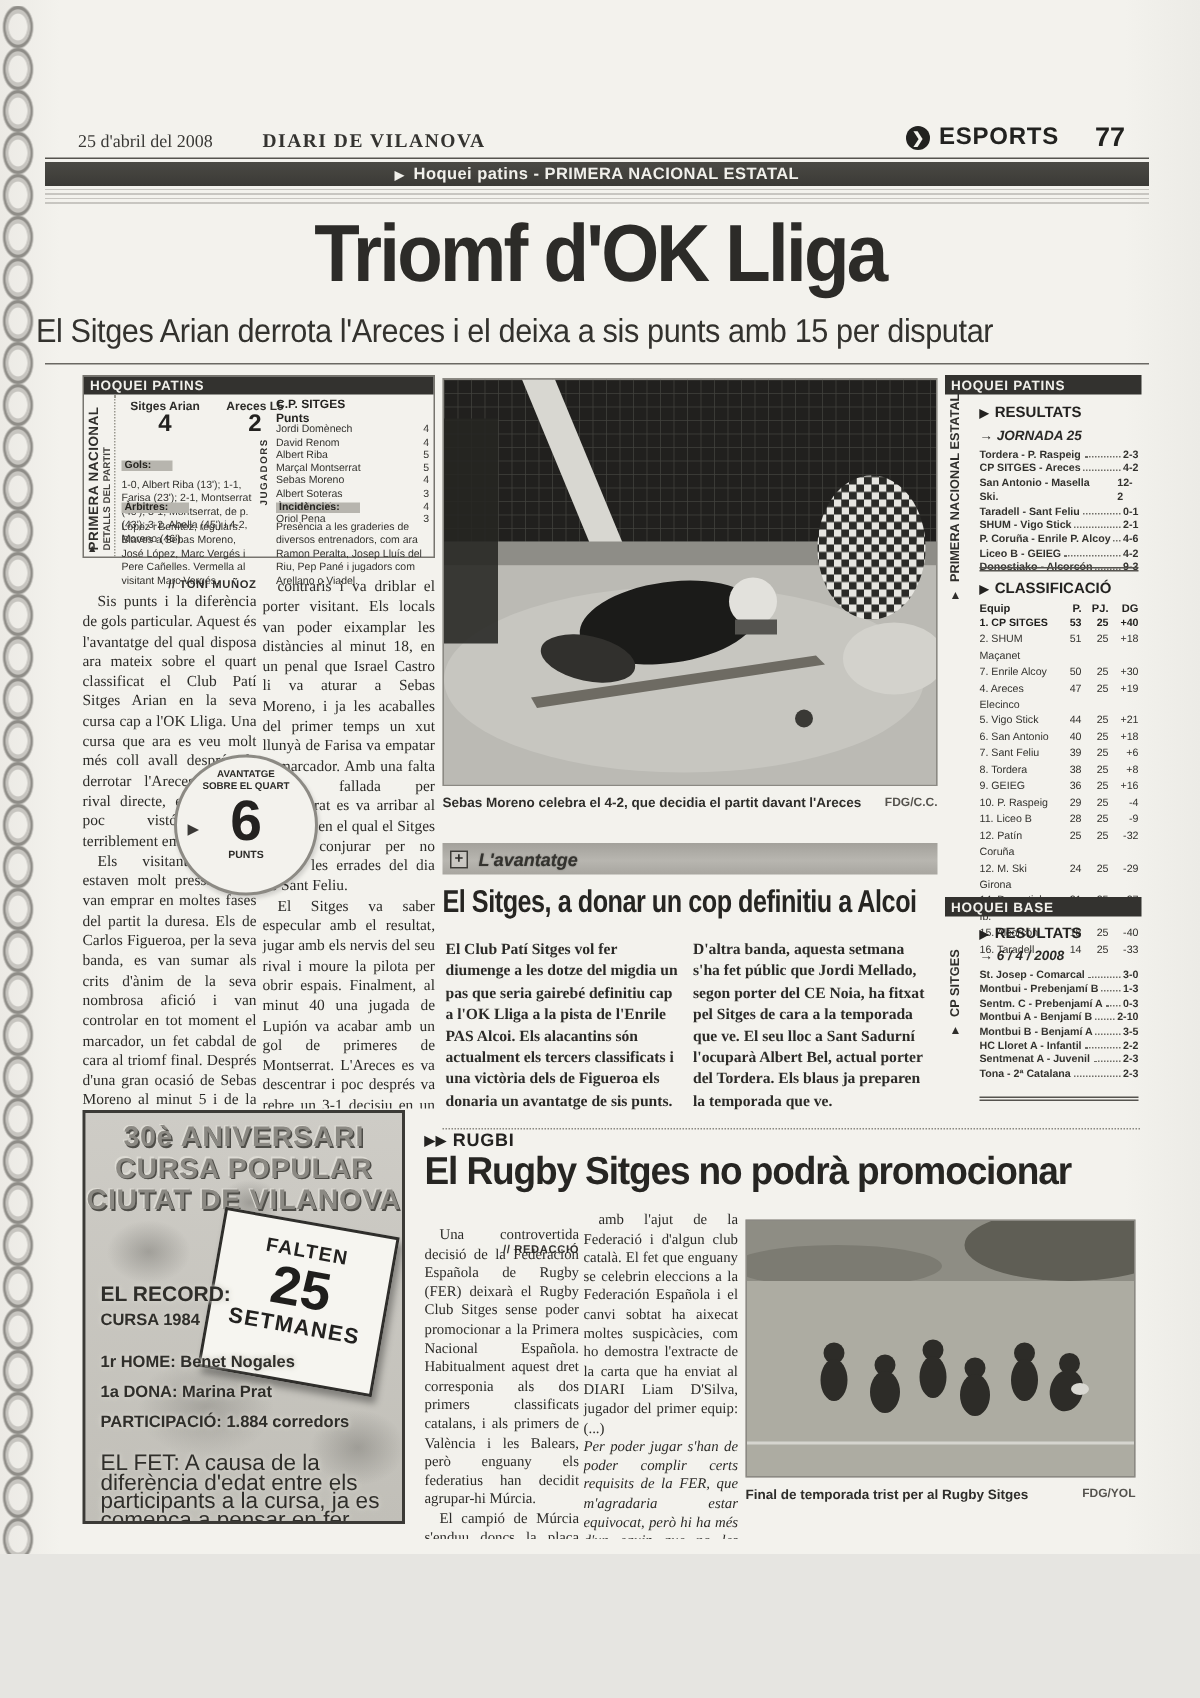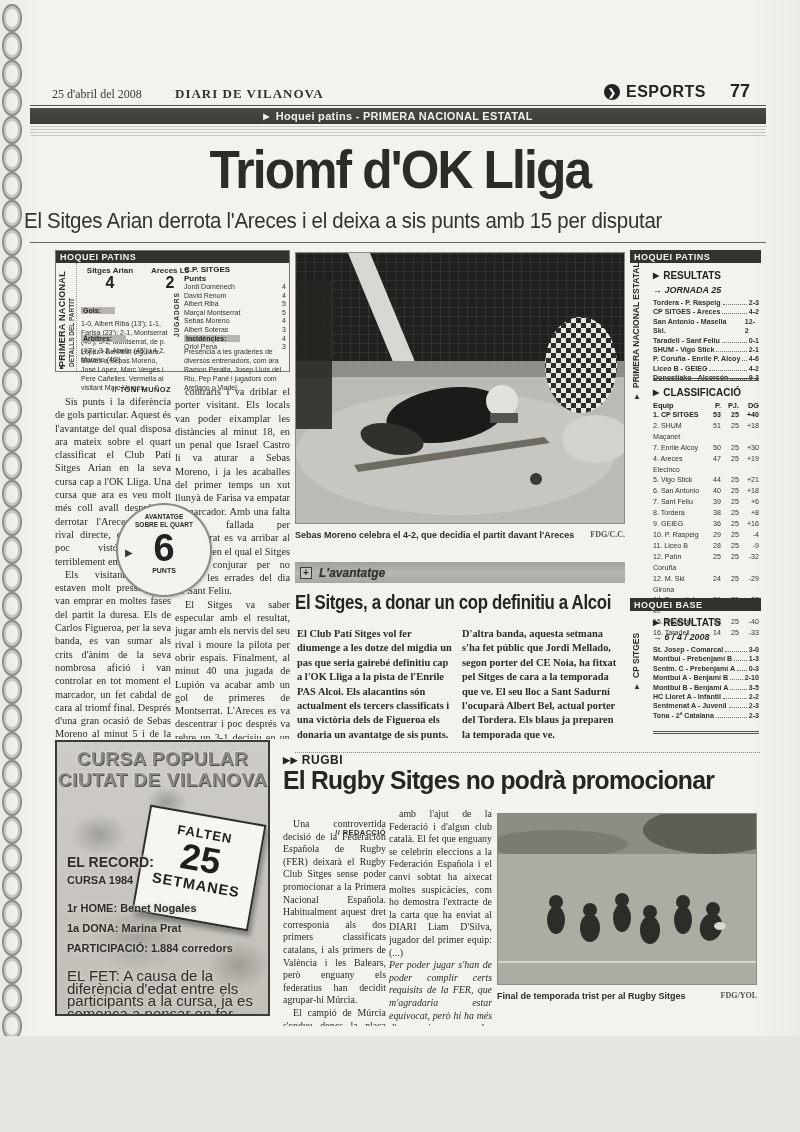--- a/index.html
+++ b/index.html
@@ -76,21 +76,21 @@
   .inset-small { font-size:6.5px; font-weight:800; line-height:8px; color:#2c2b28; }
   .inset-num { font-size:38px; font-weight:800; line-height:38px; color:#232220; }
   .inset-unit { font-size:7px; font-weight:800; color:#2c2b28; }
   .inset-arrow { position:absolute; left:7px; top:42px; font-size:10px; color:#3a3936; }
 
   
   .photo-main { left:295px; top:252px; width:330px; height:272px; border:1px solid #8b8983; background:#c4c3be; }
   .caption-row { display:flex; justify-content:space-between; align-items:flex-start; }
   .cap-main { left:295px; top:530px; width:330px; }
   .cap-text { font-size:9px; font-weight:700; color:#2e2d2a; }
-  .cap-credit { font-size:8px; font-weight:700; color:#55534e;font-family:Liberation Serif, serif; }
+  .cap-credit { font-size:8px; font-weight:700; color:#55534e; }
 
   
   .strip { left:295px; top:562px; width:330px; height:21px; background:linear-gradient(180deg,#a3a19b,#b8b6b0 55%,#a8a6a0); display:flex; align-items:center; gap:7px; padding-left:5px; }
   .plusbox { width:12px; height:12px; border:1px solid #3c3b37; color:#2c2b28; font-size:10px; font-weight:800; display:flex; align-items:center; justify-content:center; background:rgba(240,239,234,.35); }
   .strip-label { font-size:12px; font-weight:800; font-style:italic; color:#34332f; text-shadow:0 0 1px rgba(40,40,36,.55); }
   .second-title { left:295px; top:590px; width:330px; }
   .second-title span { display:inline-block; font-size:21px; font-weight:800; letter-spacing:-.4px; color:#262522; transform:scaleX(.8); transform-origin:left; white-space:nowrap; }
   .second-col { font-family:"Liberation Serif",serif; font-weight:700; font-size:10.4px; line-height:14.4px; text-align:left; color:#2c2b28; overflow:hidden; }
   .sec-col1 { left:297px; top:627px; width:156px; height:122px; }
   .sec-col2 { left:462px; top:627px; width:160px; height:122px; }
@@ -577,20 +577,21 @@
       <div class="sb-row">
         <span>Tona - 2ª Catalana</span>
         <span class="sb-dots"></span>
         <span>2-3</span>
       </div>
     </div>
   <div class="abs sb-div sb-div2"></div>
 
   <div class="abs ad">
     <div class="ad-titles">
+      <div class="ad-title">30è ANIVERSARI</div>
       <div class="ad-title">CURSA POPULAR</div>
       <div class="ad-title">CIUTAT DE VILANOVA</div>
     </div>
     <div class="ad-badge">
       <div class="badge-l1">FALTEN</div>
       <div class="badge-num">25</div>
       <div class="badge-l2">SETMANES</div>
     </div>
     <div class="ad-text ad-record">EL RECORD:</div>
     <div class="ad-text ad-cursa">CURSA 1984</div>

